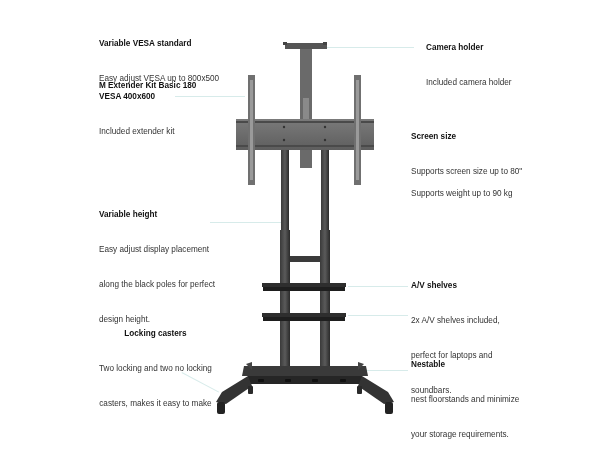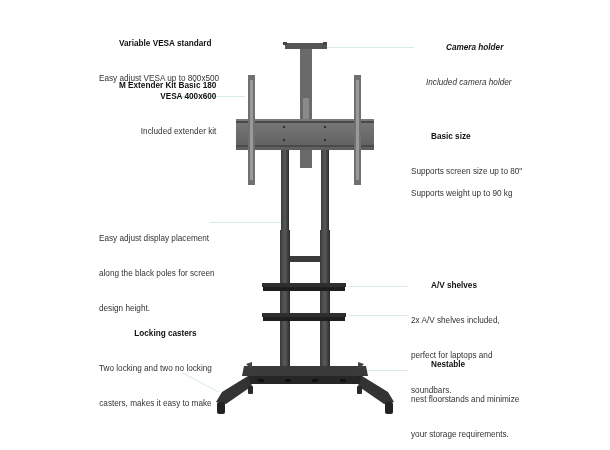--- a/index.html
+++ b/index.html
@@ -1,18 +1,18 @@
 <!DOCTYPE html>
 <html><head>
   <meta charset="utf-8">
   <style>
     html, body { margin: 0; padding: 0; background: #ffffff; }
     body { width: 610px; height: 450px; position: relative; overflow: hidden; font-family: "Liberation Sans", sans-serif; color: #222; }
     .label { position: absolute; font-size: 8.2px; line-height: 11px; }
-    .label .t { font-weight: bold; color: #111; display: block; margin-left: 20px; }
+    .label .t { font-weight: bold; color: #111; display: block; }
     .label .d { color: #333; display: block; margin-top: 24px; }
     .leader { position: absolute; height: 1px; background: #d7ebea; }
     .leader-diag { position: absolute; height: 1px; background: #d7ebea; transform-origin: 0 0; }
     svg { position: absolute; left: 0; top: 0; }
   </style>
 </head>
 <body>
 
 <div class="leader" style="left:316px; top:47px; width:98px;"></div>
 <div class="leader" style="left:175px; top:96px; width:70px;"></div>
@@ -103,45 +103,46 @@
     <rect x="248" y="386" width="5" height="8" rx="1" fill="#2a2a2a"></rect>
     <rect x="357" y="386" width="5" height="8" rx="1" fill="#2a2a2a"></rect>
   </g>
 </svg>
 
 <div class="label" style="left:99px; top:38px;">
   <span class="t">Variable VESA standard</span>
   <span class="d">Easy adjust VESA up to 800x500</span>
 </div>
 
-<div class="label" style="left:99px; top:80px;text-align:right;">
+<div class="label" style="left:99px; top:80px;">
   <span class="t">M Extender Kit Basic 180</span>
   <span class="t">VESA 400x600</span>
   <span class="d">Included extender kit</span>
 </div>
 
 <div class="label" style="left:99px; top:209px;">
+  <span class="t">Variable height</span>
   <span class="d">Easy adjust display placement</span>
-  <span class="d">along the black poles for screen</span>
+  <span class="d">along the black poles for perfect</span>
   <span class="d">design height.</span>
 </div>
 
 <div class="label" style="left:99px; top:328px;text-align:center;">
   <span class="t">Locking casters</span>
   <span class="d">Two locking and two no locking</span>
   <span class="d">casters, makes it easy to make</span>
 </div>
 
-<div class="label" style="left:426px; top:42px;font-style:italic;">
+<div class="label" style="left:426px; top:42px;">
   <span class="t">Camera holder</span>
   <span class="d">Included camera holder</span>
 </div>
 
 <div class="label" style="left:411px; top:131px;">
-  <span class="t">Basic size</span>
+  <span class="t">Screen size</span>
   <span class="d">Supports screen size up to 80"</span>
 </div>
 
 <div class="label" style="left:411px; top:164px;">
   <span class="d">Supports weight up to 90 kg</span>
 </div>
 
 <div class="label" style="left:411px; top:280px;">
   <span class="t">A/V shelves</span>
   <span class="d">2x A/V shelves included,</span>

